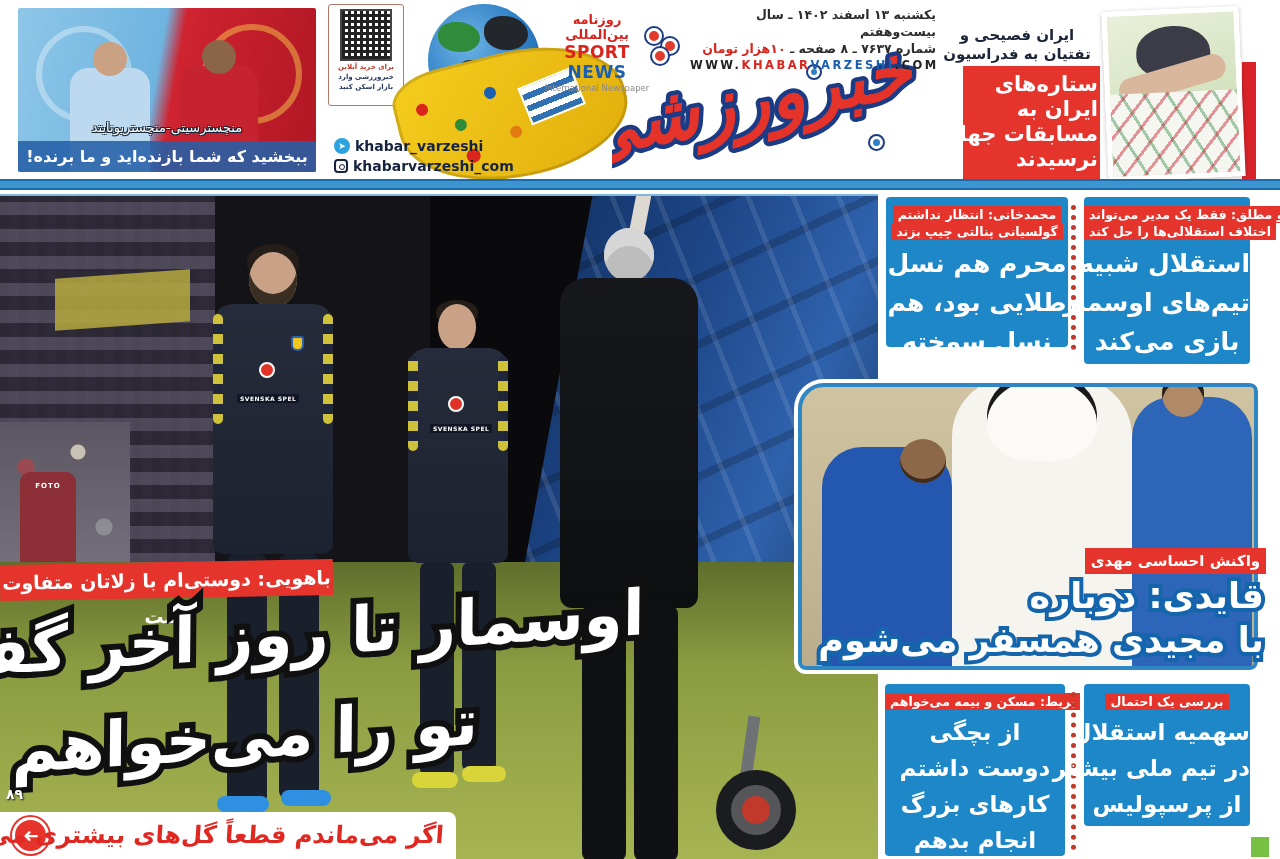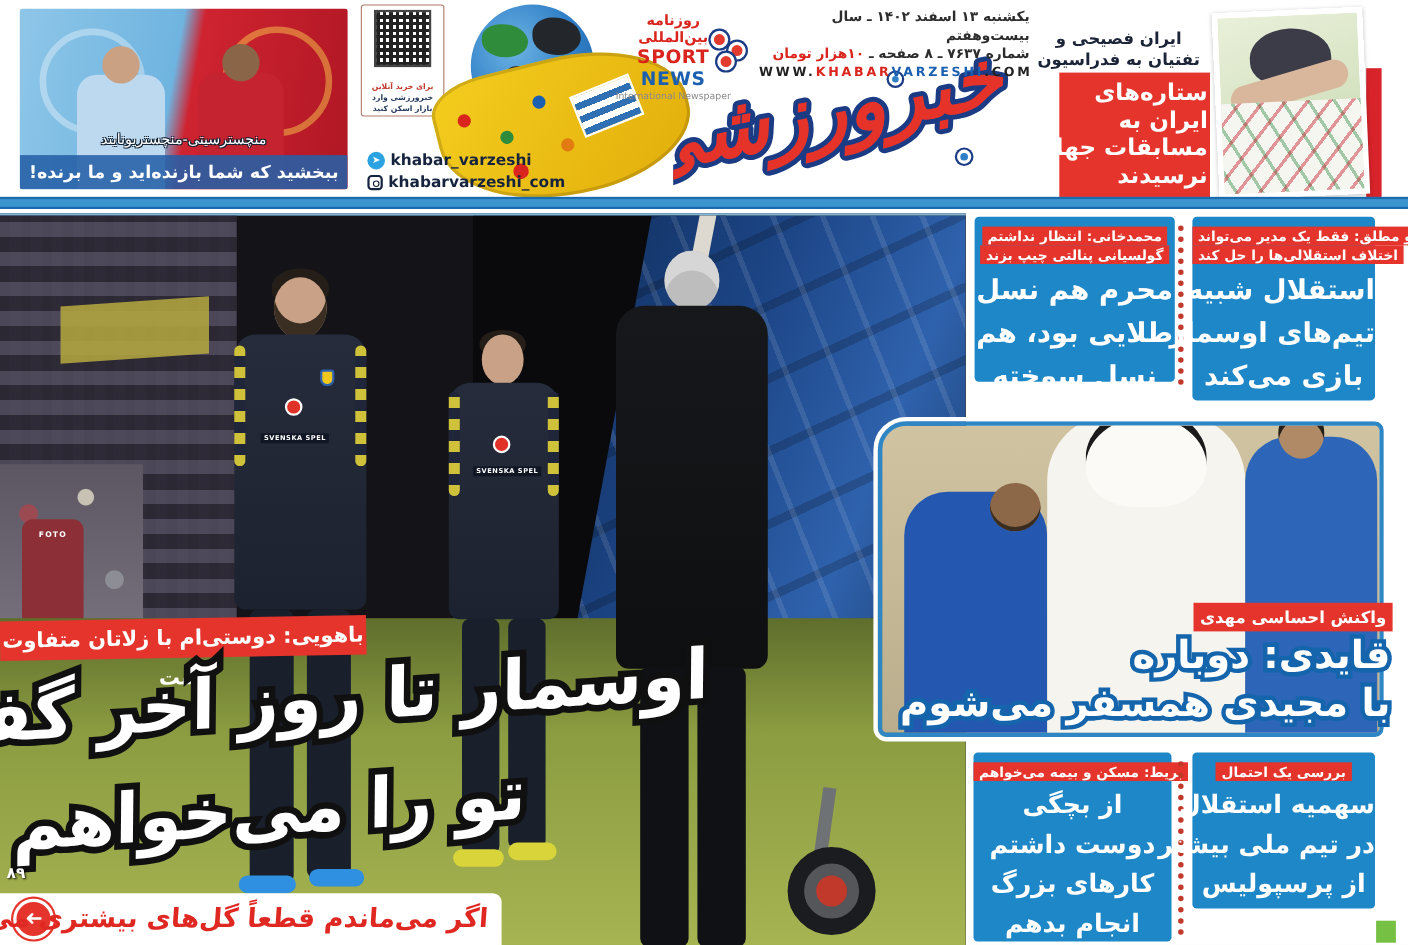--- a/index.html
+++ b/index.html
@@ -18,33 +18,33 @@
                text-shadow:1px 1px 0 #123,-1px 1px 0 #123,1px -1px 0 #123,-1px -1px 0 #123;}
   .promo-banner{position:absolute;left:0;right:0;bottom:0;height:31px;background:rgba(38,96,167,.88);
                 color:#fff;font-weight:bold;font-size:16px;line-height:31px;text-align:center;direction:rtl;}
 
   .qr-card{left:328px;top:4px;width:76px;height:102px;border:1px solid #b07a6a;border-radius:3px;background:#fff;
            display:flex;flex-direction:column;align-items:center;padding-top:4px;}
   .qr{width:52px;height:52px;border:2px solid #444;
       background:
         repeating-linear-gradient(0deg,#222 0 3px,transparent 3px 6px),
         repeating-linear-gradient(90deg,#222 0 3px,#fff 3px 6px);}
-  .qr-cap{margin-top:13px;text-align:center;font-size:7px;font-weight:bold;line-height:10px;direction:rtl;}
+  .qr-cap{margin-top:1px;text-align:center;font-size:7px;font-weight:bold;line-height:10px;direction:rtl;}
   .qr-cap .l1{color:#c0392b;} .qr-cap .l2{color:#23395d;}
 
   .globe{left:428px;top:4px;width:112px;height:112px;border-radius:50%;
          background:radial-gradient(circle at 35% 35%,#6db4e4 0%,#2f7ec6 55%,#195f9e 100%);overflow:hidden;}
   .globe .land{position:absolute;background:#2e8c3a;border-radius:45% 60% 50% 55%;}
   .swoosh{left:398px;top:52px;width:230px;height:126px;background:linear-gradient(135deg,#f4cd1e,#e2ae0b);
           border-radius:28% 62% 55% 70%;transform:rotate(-14deg);overflow:hidden;
           box-shadow:inset 0 0 0 3px rgba(60,40,0,.18);}
   .pict{position:absolute;border-radius:50%;}
   .flag{position:absolute;left:128px;top:34px;width:58px;height:40px;transform:rotate(-8deg);
         background:repeating-linear-gradient(0deg,#2f6fb4 0 6px,#fff 6px 12px);border:2px solid #fff;}
-  .tag{left:543px;top:12px;width:108px;text-align:center;margin-left:15px;}
+  .tag{left:543px;top:12px;width:108px;text-align:center;}
   .tag .fa{color:#d9251d;font-weight:bold;font-size:13px;direction:rtl;}
   .tag .en{font-weight:bold;font-size:17px;letter-spacing:.5px;}
   .tag .en .sport{color:#d9251d;} .tag .en .news{color:#1b5fb0;}
   .tag .sub{color:#8a8a8a;font-size:8.5px;margin-top:1px;}
 
   .masthead{left:612px;top:14px;width:310px;height:158px;}
   .mast-dot{position:absolute;background:#e23a2c;border:3px solid #fff;border-radius:50%;box-shadow:0 0 0 2px #1b3c85;}
   .mast-dot.blue{background:#2f7ec6;}
 
   .social{left:334px;top:136px;font-size:14px;font-weight:bold;color:#15233f;}

